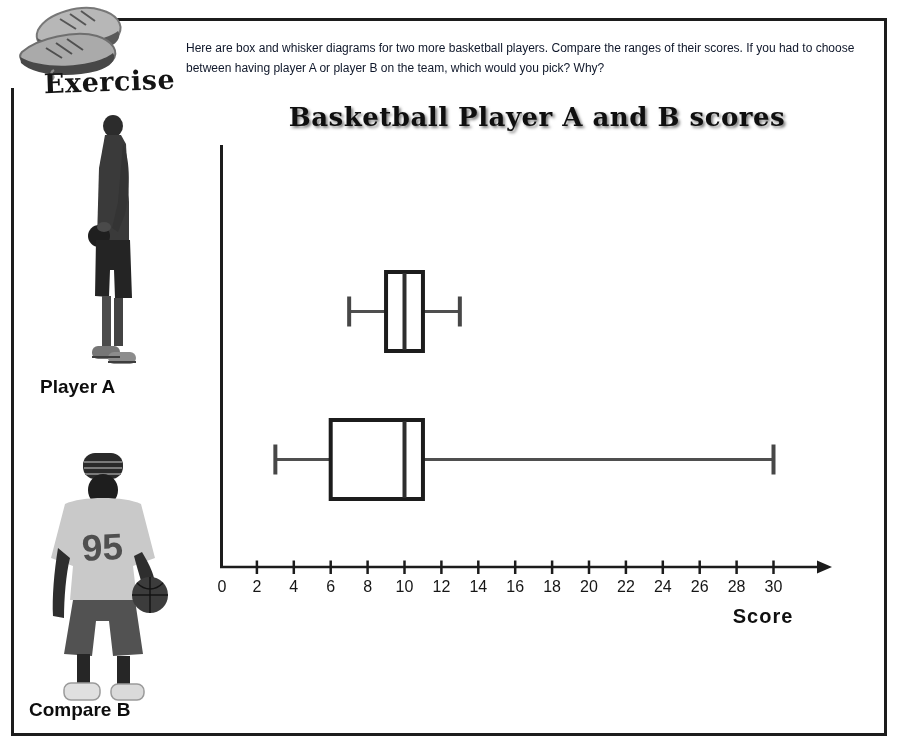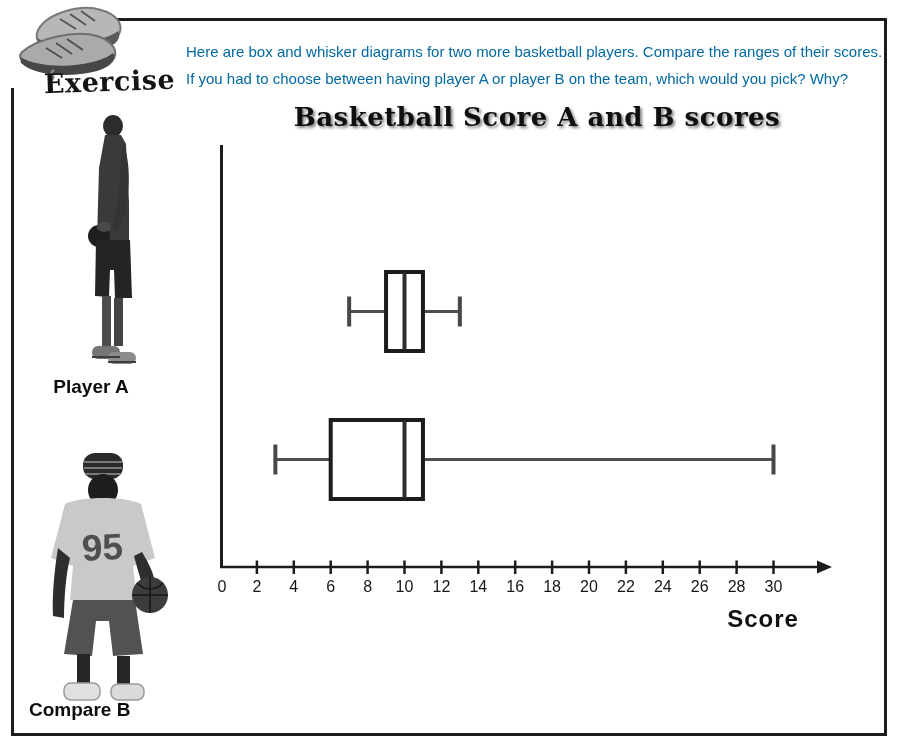--- a/index.html
+++ b/index.html
@@ -6,29 +6,29 @@
   .page{position:relative;width:902px;height:745px;background:#fff;overflow:hidden;
         font-family:"Liberation Sans",sans-serif;color:#1a1a1a;}
   .frame{position:absolute;left:11px;top:18px;width:876px;height:718px;
          border:3px solid #1c1c1c;box-sizing:border-box;}
   .corner-patch{position:absolute;left:0;top:0;width:99px;height:88px;background:#fff;}
   .sneakers-wrap{position:absolute;left:4px;top:0;}
   .exercise-text{position:absolute;left:28px;top:66px;width:155px;text-align:center;
       font-family:"DejaVu Serif",serif;font-weight:bold;font-size:27px;color:#141414;
       transform:rotate(-2deg);letter-spacing:.5px;}
   .intro{position:absolute;left:186px;top:38px;width:702px;margin:0;
-      font-size:15px;line-height:27px;color:#0369a1;}
+      font-size:12px;line-height:20px;color:#0f172a;}
   .chart-title{position:absolute;left:287px;top:102px;width:500px;text-align:center;
       font-family:"DejaVu Serif",serif;font-weight:bold;font-size:26px;color:#0f0f0f;
       letter-spacing:.5px;text-shadow:2px 2px 3px rgba(0,0,0,.5);}
   #chart-svg{position:absolute;left:0;top:0;}
   .score-label{position:absolute;left:700px;top:605px;width:126px;text-align:center;
-      font-weight:bold;font-size:24px;letter-spacing:1px;color:#101010;}
+      font-weight:bold;font-size:20px;letter-spacing:1px;color:#101010;}
   .player-label{position:absolute;font-weight:bold;font-size:19px;color:#0d0d0d;}
-  #player-a-label{left:40px;top:376px;width:102px;text-align:center;}
+  #player-a-label{left:40px;top:376px;width:102px;}
   #player-b-label{left:29px;top:699px;width:110px;}
   .photo{position:absolute;}
 </style>
 </head>
 <body>
 
 <div class="page">
 
   <div class="frame"></div>
   <div class="corner-patch"></div>
@@ -41,21 +41,21 @@
       <path d="M18,52 C34,38 71,30 93,36 C109,41 116,52 108,61 C93,72 48,75 30,67 C18,62 13,58 18,52 Z" fill="#aaaaaa" stroke="#6f6f6f" stroke-width="2"></path>
       <path d="M16,57 C40,71 92,67 109,53 C113,59 107,67 93,71 C66,78 30,76 17,63 Z" fill="#474747"></path>
       <path d="M42,48 L58,58 M52,43 L68,54 M63,39 L79,50" stroke="#505050" stroke-width="2" fill="none"></path>
       <path d="M50,70 C43,74 54,76 47,80" stroke="#8a8a8a" stroke-width="2.5" fill="none"></path>
     </svg>
     <div class="exercise-text">Exercise</div>
   </div>
 
   <p class="intro">Here are box and whisker diagrams for two more basketball players. Compare the ranges of their scores. If you had to choose between having player A or player B on the team, which would you pick? Why?</p>
 
-  <div class="chart-title">Basketball Score A and B scores</div>
+  <div class="chart-title">Basketball Player A and B scores</div>
 
   <svg class="photo" style="left:68px;top:110px;" width="84" height="262" viewBox="0 0 84 262">
     <ellipse cx="45" cy="16" rx="10" ry="11" fill="#2c2c2c"></ellipse>
     <path d="M37,25 L53,25 L58,34 L61,92 L61,130 L29,130 L31,58 Z" fill="#3a3a3a"></path>
     <path d="M55,34 C63,50 62,84 57,104 L50,122 L44,118 L50,92 Z" fill="#343434"></path>
     <circle cx="31" cy="126" r="11" fill="#1f1f1f"></circle>
     <ellipse cx="36" cy="117" rx="7" ry="5" fill="#4a4a4a"></ellipse>
     <path d="M28,130 L62,130 L64,188 L47,188 L46,160 L42,160 L41,187 L27,186 Z" fill="#242424"></path>
     <rect x="34" y="186" width="9" height="50" fill="#4c4c4c"></rect>
     <rect x="46" y="188" width="9" height="48" fill="#434343"></rect>

